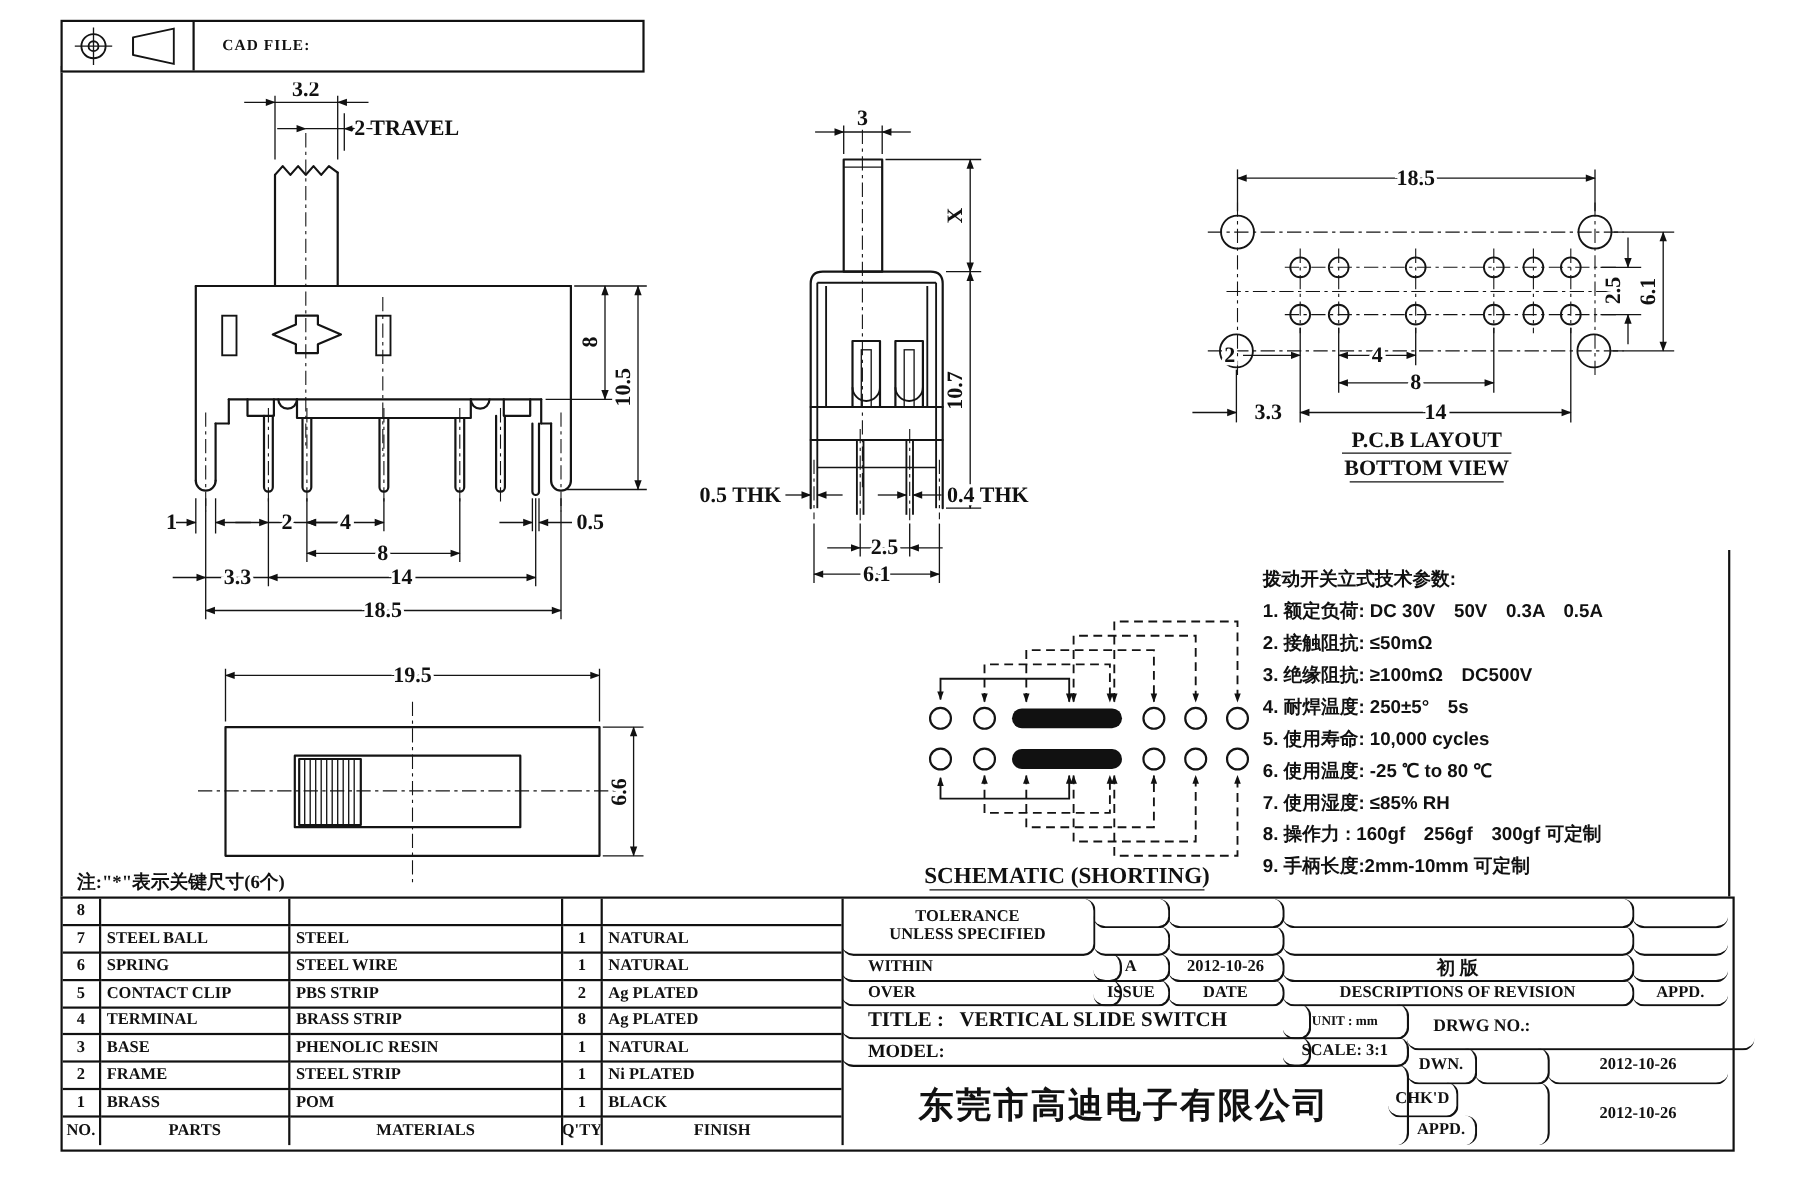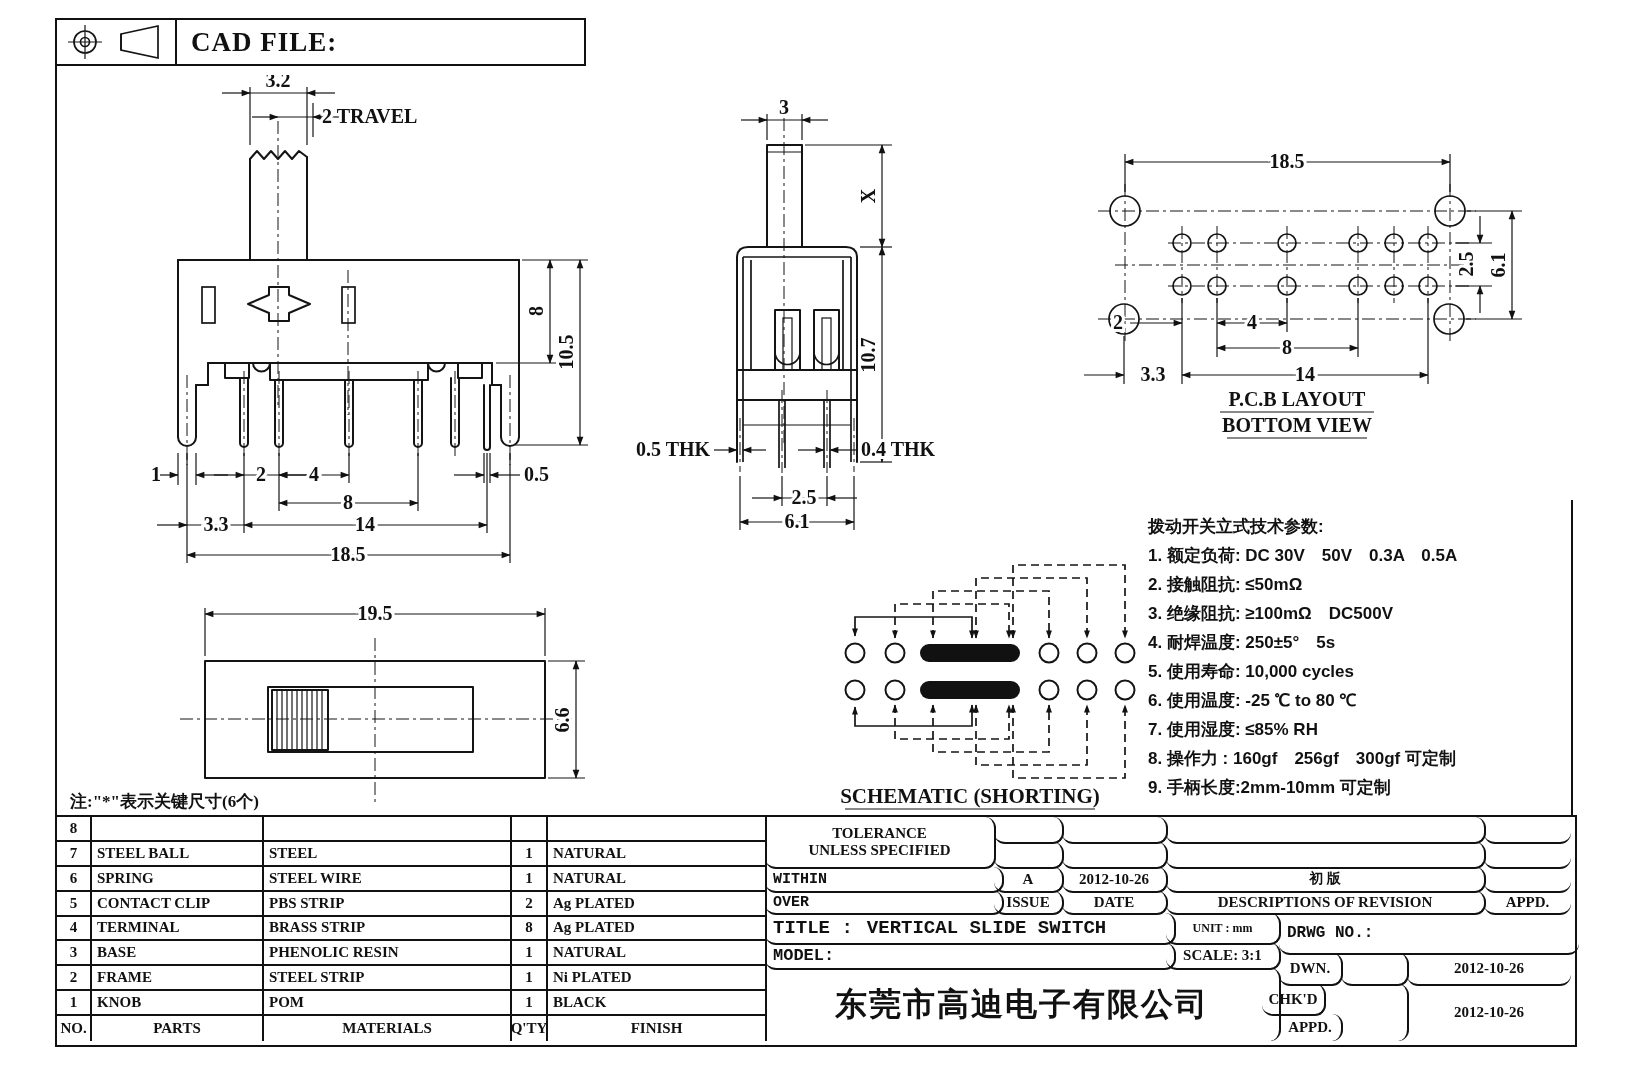--- a/index.html
+++ b/index.html
@@ -12,40 +12,40 @@
   .tn2{stroke:#141414;stroke-width:1.7;fill:none;}
   .cl{stroke:#141414;stroke-width:1;fill:none;stroke-dasharray:13 4 3 4;}
   .dsh{stroke:#141414;stroke-width:1.7;fill:none;stroke-dasharray:8 5;}
   text.d{font-weight:bold;font-size:20px;fill:#111;stroke:#fff;stroke-width:6px;
          paint-order:stroke;text-anchor:middle;}
   text.ds{text-anchor:start;}
   text.lab{font-weight:bold;font-size:20px;fill:#111;text-anchor:middle;}
   
   #hdr{left:55px;top:18px;width:527px;height:44px;border:2px solid #111;display:flex;align-items:center;background:#fff;}
   #hdr .sym{width:118px;height:100%;border-right:2px solid #111;display:flex;align-items:center;justify-content:center;}
-  #hdr .cadfile{padding-left:14px;font-weight:bold;font-size:27px;letter-spacing:1px;}
+  #hdr .cadfile{padding-left:25px;font-weight:bold;font-size:14px;letter-spacing:1px;}
   
   #note{left:70px;top:790px;font-weight:bold;font-size:17px;font-family:"Liberation Serif",serif;}
   #specs{left:1148px;top:512px;width:470px;font-family:"Liberation Sans",sans-serif;
          font-weight:bold;font-size:17px;line-height:29px;white-space:nowrap;}
   
   #tbl{left:55px;top:815px;width:1518px;height:228px;border:2px solid #111;background:#fff;}
   #parts{position:absolute;left:0;top:0;width:708px;height:224px;display:grid;
          grid-template-columns:35px 172px 248px 36px 1fr;grid-template-rows:repeat(9,1fr);
          border-right:2px solid #111;font-weight:bold;font-size:15px;}
   #parts div{border-right:2px solid #111;border-bottom:2px solid #111;display:flex;align-items:center;
              padding:0 5px;overflow:hidden;white-space:nowrap;}
   #parts div.ctr{justify-content:center;padding:0;}
   #parts div.lc{border-right:none;}
   #parts div.lr{border-bottom:none;}
   #tb{position:absolute;left:708px;top:0;width:806px;height:224px;font-weight:bold;font-size:15px;}
   #tb .c{position:absolute;border-right:2px solid #111;border-bottom:2px solid #111;
          display:flex;align-items:center;justify-content:center;text-align:center;
          overflow:hidden;white-space:nowrap;background:transparent;border-radius:11px;}
-  #tb .lt{justify-content:flex-start;padding-left:8px;font-family:Liberation Mono, monospace;}
+  #tb .lt{justify-content:flex-start;padding-left:24px;}
   #tb .nr{border-right:none;}
   #tb .nb{border-bottom:none;}
   .brd{background:#111;}
 </style>
 </head>
 <body>
 
 <div id="sheet">
 
   <div class="abs brd" style="left:55px;top:60px;width:2px;height:757px;"></div>
@@ -432,21 +432,21 @@
       <div class="ctr">1</div>
       <div class="lc">NATURAL</div>
 
       <div class="ctr">2</div>
       <div>FRAME</div>
       <div>STEEL STRIP</div>
       <div class="ctr">1</div>
       <div class="lc">Ni PLATED</div>
 
       <div class="ctr">1</div>
-      <div>KNOB</div>
+      <div>BRASS</div>
       <div>POM</div>
       <div class="ctr">1</div>
       <div class="lc">BLACK</div>
 
       <div class="ctr lr">NO.</div>
       <div class="ctr lr">PARTS</div>
       <div class="ctr lr">MATERIALS</div>
       <div class="ctr lr">Q'TY</div>
       <div class="ctr lc lr">FINISH</div>
     </div>
@@ -461,21 +461,21 @@
       <div class="c" style="left:401px;top:0;width:318px;height:25px;"></div>
       <div class="c nr" style="left:719px;top:0;width:87px;height:25px;"></div>
       <div class="c" style="left:229px;top:25px;width:68px;height:25px;"></div>
       <div class="c" style="left:297px;top:25px;width:104px;height:25px;"></div>
       <div class="c" style="left:401px;top:25px;width:318px;height:25px;"></div>
       <div class="c nr" style="left:719px;top:25px;width:87px;height:25px;"></div>
 
       <div class="c lt" style="left:0;top:50px;width:229px;height:24px;">WITHIN</div>
       <div class="c" style="left:229px;top:50px;width:68px;height:24px;">A</div>
       <div class="c" style="left:297px;top:50px;width:104px;height:24px;">2012-10-26</div>
-      <div class="c" style="left:401px;top:50px;width:318px;height:24px;font-size:14px;">初  版</div>
+      <div class="c" style="left:401px;top:50px;width:318px;height:24px;font-size:17px;">初  版</div>
       <div class="c nr" style="left:719px;top:50px;width:87px;height:24px;"></div>
 
       <div class="c lt" style="left:0;top:74px;width:229px;height:22px;">OVER</div>
       <div class="c" style="left:229px;top:74px;width:68px;height:22px;">ISSUE</div>
       <div class="c" style="left:297px;top:74px;width:104px;height:22px;">DATE</div>
       <div class="c" style="left:401px;top:74px;width:318px;height:22px;">DESCRIPTIONS OF REVISION</div>
       <div class="c nr" style="left:719px;top:74px;width:87px;height:22px;">APPD.</div>
 
       <div class="c lt" style="left:0;top:96px;width:401px;height:30px;font-size:19px;gap:14px;text-align:right;">
         <span>TITLE :</span>

